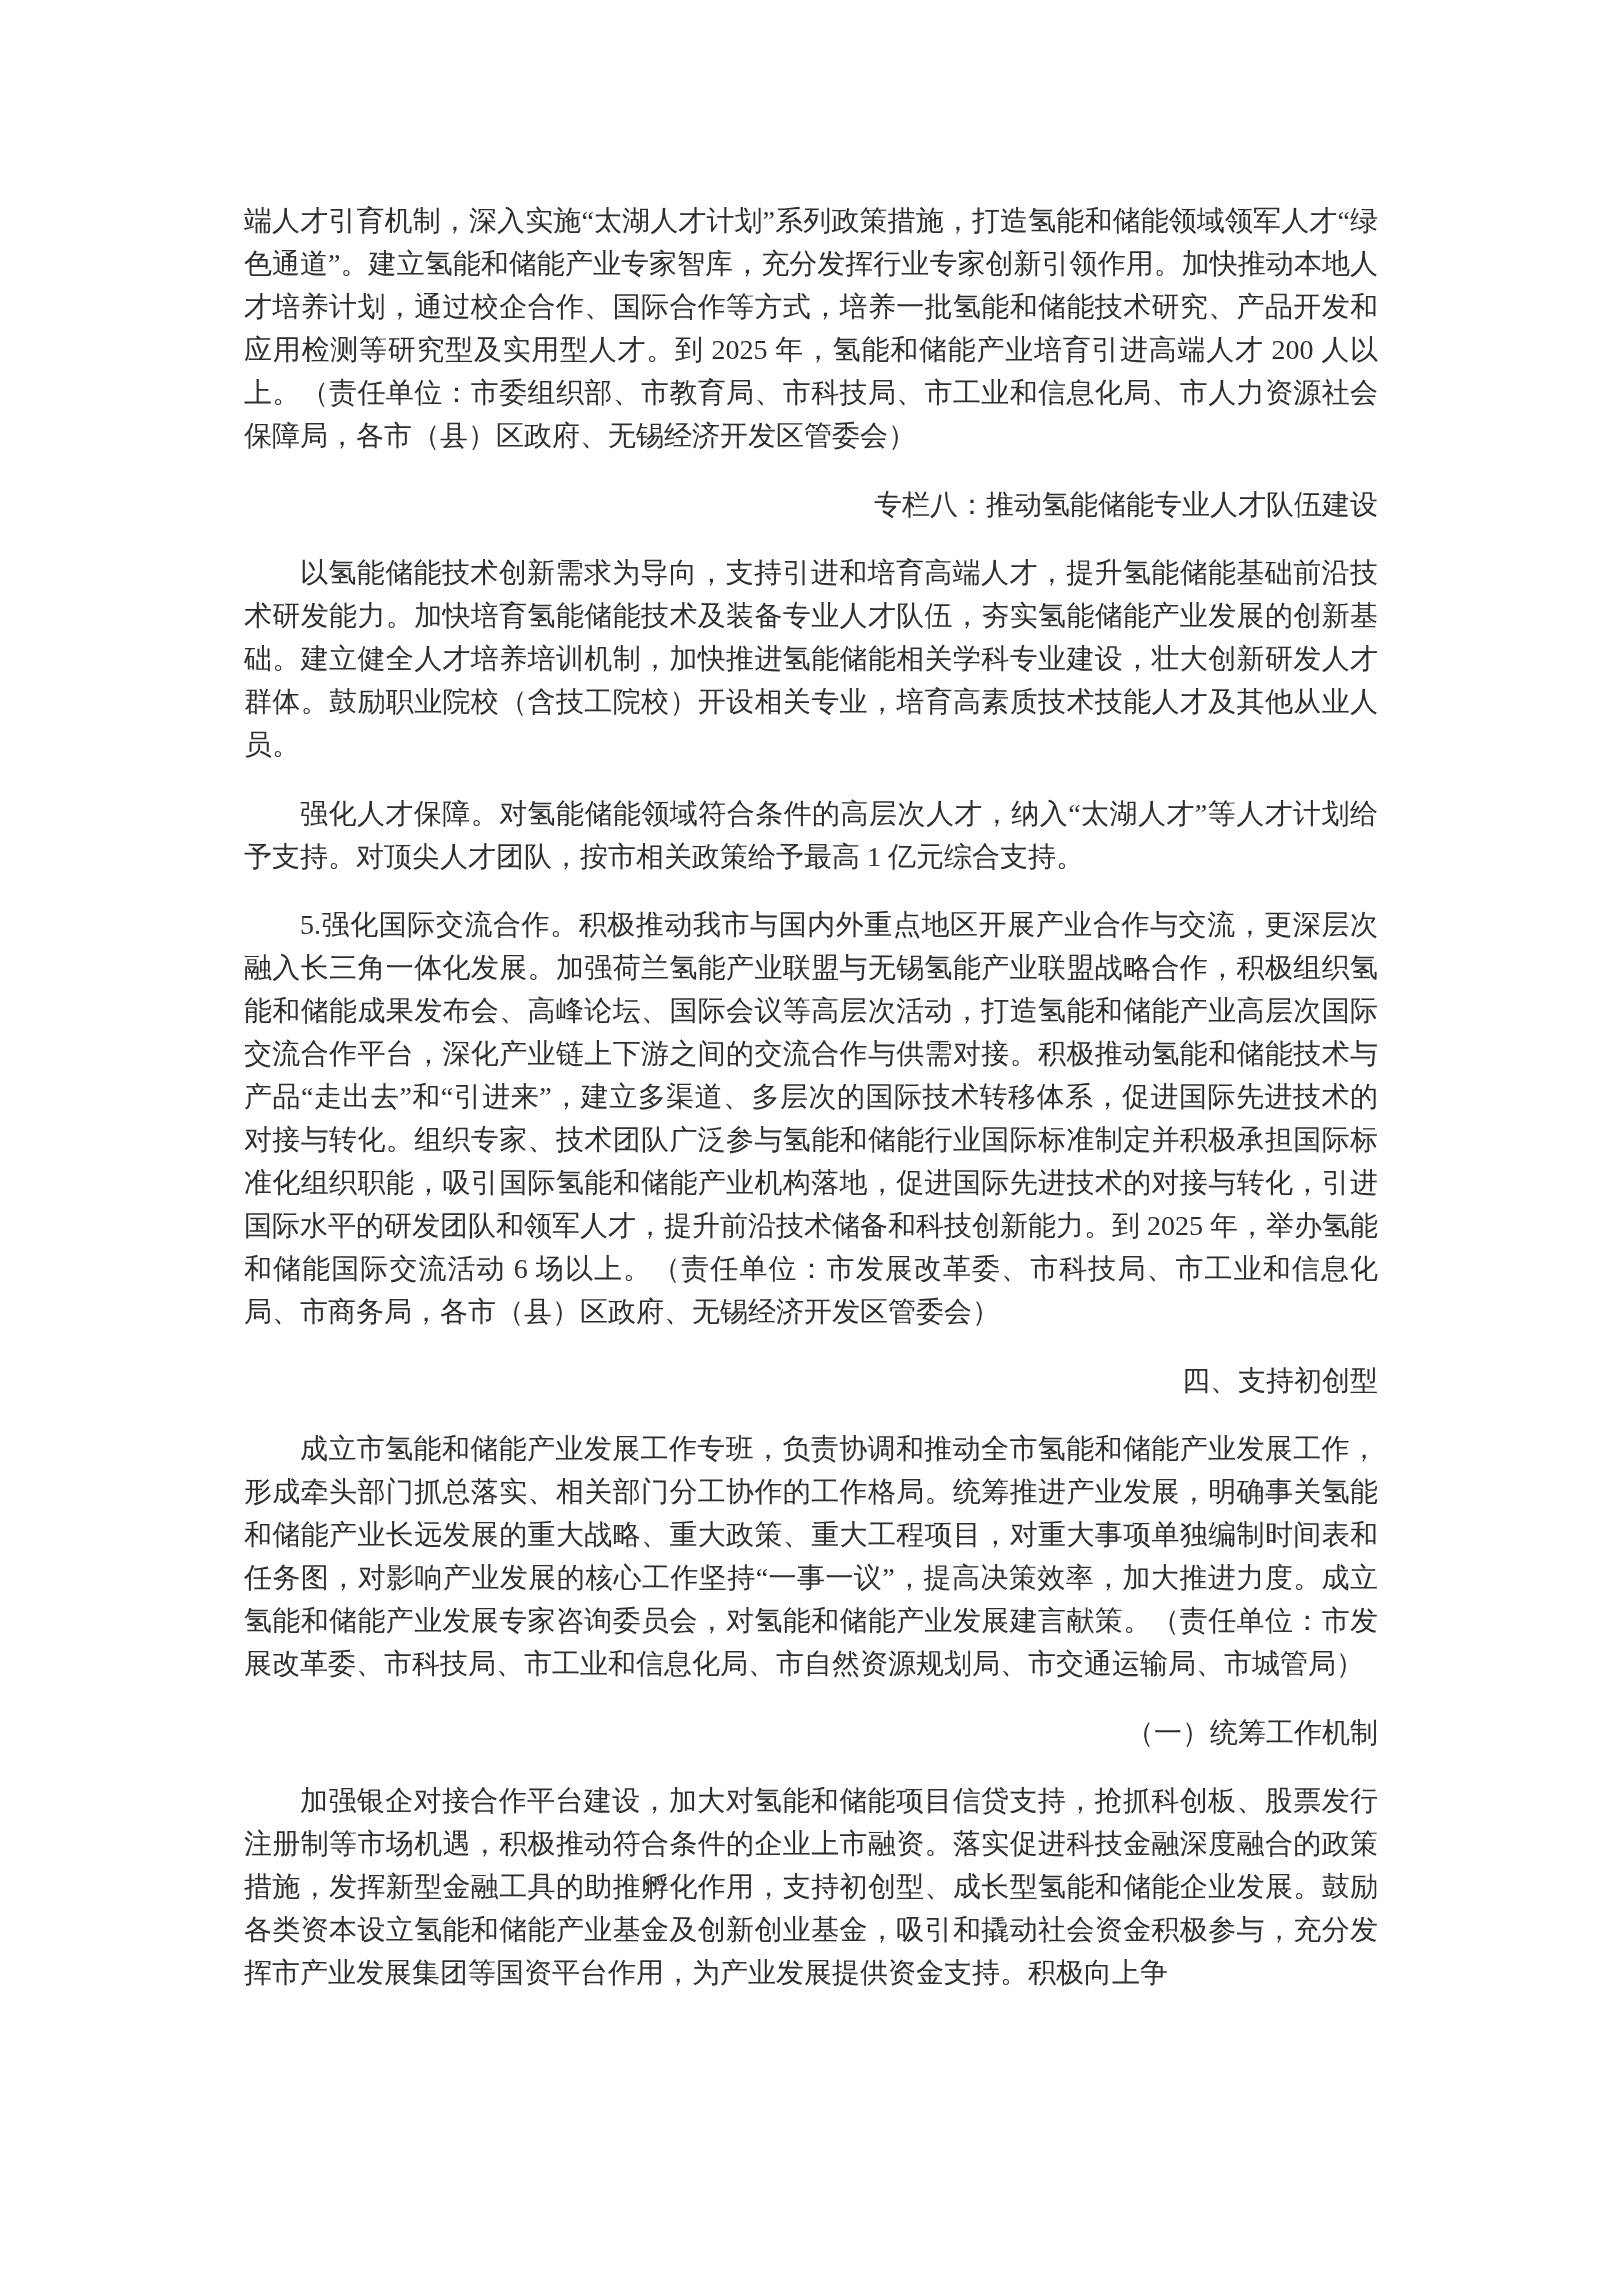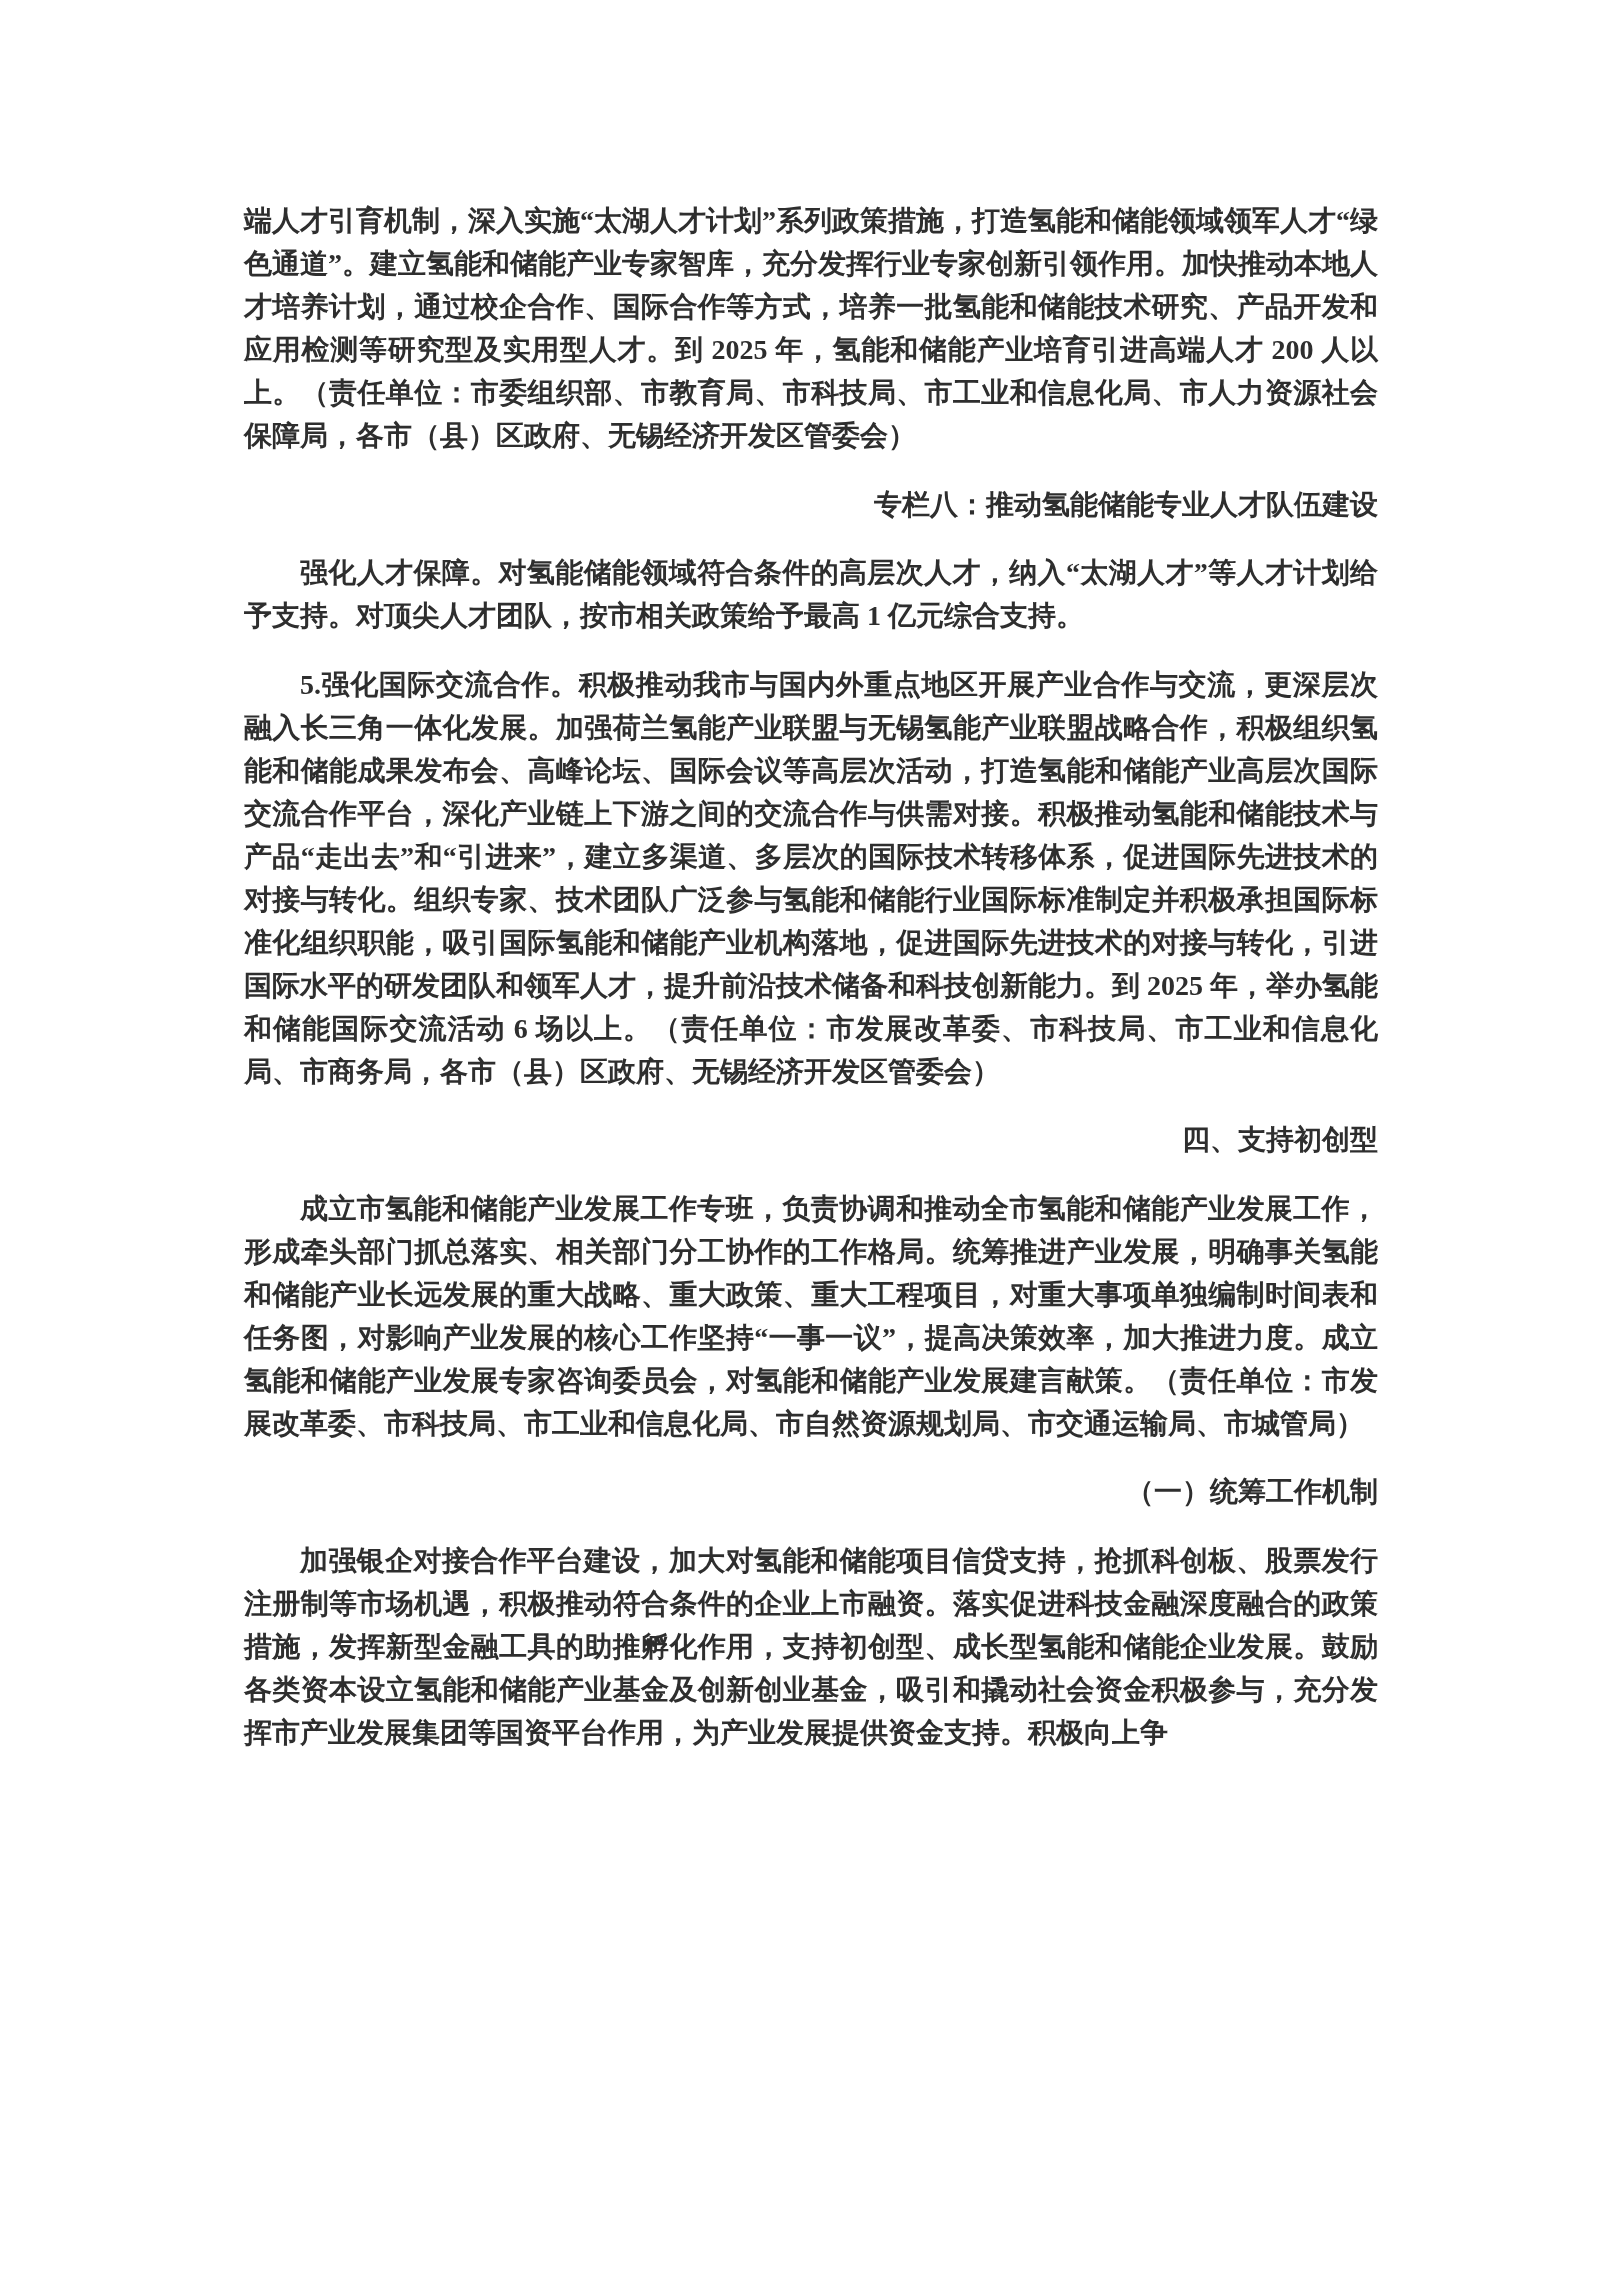--- a/index.html
+++ b/index.html
@@ -14,21 +14,20 @@
     margin: 0 auto;
     background: #ffffff;
     overflow: hidden;
     font-family: "Liberation Serif", "DejaVu Serif", serif;
   }
   .content {
     position: absolute;
     left: 244px;
     top: 199px;
     width: 1134px;
-    font-weight: bold;
   }
   .para {
     margin: 0 0 25.5px 0;
     font-size: 28px;
     line-height: 43px;
     color: #2e2e2e;
     text-align: justify;
     text-justify: inter-character;
     text-indent: 2em;
     word-break: break-all;
@@ -40,20 +39,21 @@
     text-align: right;
   }
 </style>
 </head>
 <body>
 
 <div class="page">
   <div class="content">
     <p class="para no-indent">端人才引育机制，深入实施“太湖人才计划”系列政策措施，打造氢能和储能领域领军人才“绿色通道”。建立氢能和储能产业专家智库，充分发挥行业专家创新引领作用。加快推动本地人才培养计划，通过校企合作、国际合作等方式，培养一批氢能和储能技术研究、产品开发和应用检测等研究型及实用型人才。到 2025 年，氢能和储能产业培育引进高端人才 200 人以上。（责任单位：市委组织部、市教育局、市科技局、市工业和信息化局、市人力资源社会保障局，各市（县）区政府、无锡经济开发区管委会）</p>
     <p class="para heading">专栏八：推动氢能储能专业人才队伍建设</p>
+    <p class="para">以氢能储能技术创新需求为导向，支持引进和培育高端人才，提升氢能储能基础前沿技术研发能力。加快培育氢能储能技术及装备专业人才队伍，夯实氢能储能产业发展的创新基础。建立健全人才培养培训机制，加快推进氢能储能相关学科专业建设，壮大创新研发人才群体。鼓励职业院校（含技工院校）开设相关专业，培育高素质技术技能人才及其他从业人员。</p>
     <p class="para">强化人才保障。对氢能储能领域符合条件的高层次人才，纳入“太湖人才”等人才计划给予支持。对顶尖人才团队，按市相关政策给予最高 1 亿元综合支持。</p>
     <p class="para">5.强化国际交流合作。积极推动我市与国内外重点地区开展产业合作与交流，更深层次融入长三角一体化发展。加强荷兰氢能产业联盟与无锡氢能产业联盟战略合作，积极组织氢能和储能成果发布会、高峰论坛、国际会议等高层次活动，打造氢能和储能产业高层次国际交流合作平台，深化产业链上下游之间的交流合作与供需对接。积极推动氢能和储能技术与产品“走出去”和“引进来”，建立多渠道、多层次的国际技术转移体系，促进国际先进技术的对接与转化。组织专家、技术团队广泛参与氢能和储能行业国际标准制定并积极承担国际标准化组织职能，吸引国际氢能和储能产业机构落地，促进国际先进技术的对接与转化，引进国际水平的研发团队和领军人才，提升前沿技术储备和科技创新能力。到 2025 年，举办氢能和储能国际交流活动 6 场以上。（责任单位：市发展改革委、市科技局、市工业和信息化局、市商务局，各市（县）区政府、无锡经济开发区管委会）</p>
     <p class="para heading">四、支持初创型</p>
     <p class="para">成立市氢能和储能产业发展工作专班，负责协调和推动全市氢能和储能产业发展工作，形成牵头部门抓总落实、相关部门分工协作的工作格局。统筹推进产业发展，明确事关氢能和储能产业长远发展的重大战略、重大政策、重大工程项目，对重大事项单独编制时间表和任务图，对影响产业发展的核心工作坚持“一事一议”，提高决策效率，加大推进力度。成立氢能和储能产业发展专家咨询委员会，对氢能和储能产业发展建言献策。（责任单位：市发展改革委、市科技局、市工业和信息化局、市自然资源规划局、市交通运输局、市城管局）</p>
     <p class="para heading">（一）统筹工作机制</p>
     <p class="para">加强银企对接合作平台建设，加大对氢能和储能项目信贷支持，抢抓科创板、股票发行注册制等市场机遇，积极推动符合条件的企业上市融资。落实促进科技金融深度融合的政策措施，发挥新型金融工具的助推孵化作用，支持初创型、成长型氢能和储能企业发展。鼓励各类资本设立氢能和储能产业基金及创新创业基金，吸引和撬动社会资金积极参与，充分发挥市产业发展集团等国资平台作用，为产业发展提供资金支持。积极向上争</p>
   </div>
 </div>
 
 

